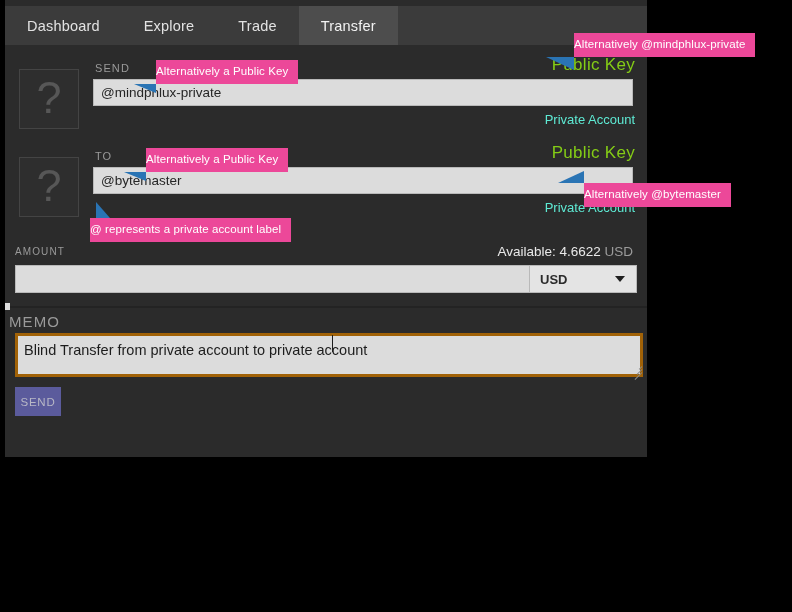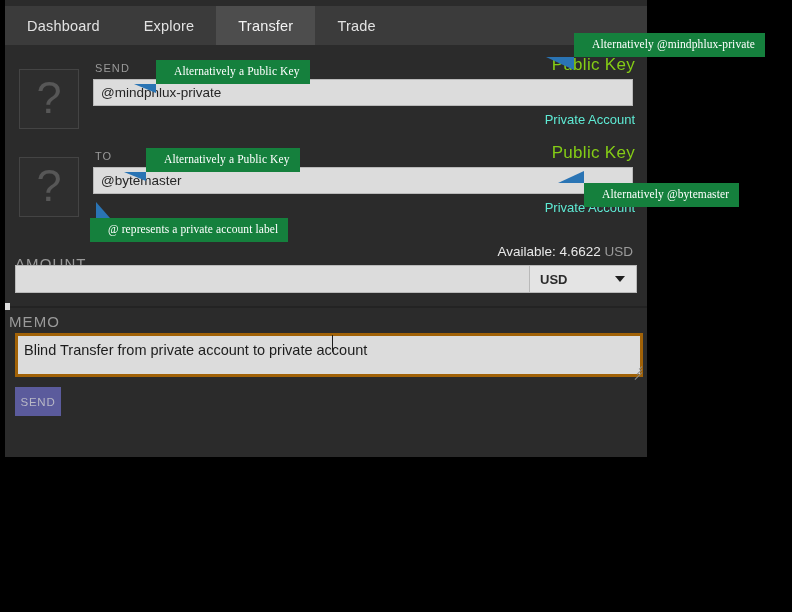--- a/index.html
+++ b/index.html
@@ -154,23 +154,23 @@
   .amount-row {
     position: absolute;
     left: 0;
     top: 196px;
     width: 642px;
     height: 55px;
   }
   .amount-label {
     position: absolute;
     left: 10px;
-    top: 14px;
+    top: 5px;
     color: #9a9a9a;
-    font-size: 15px;
+    font-size: 10px;
     letter-spacing: 1.1px;
   }
   .available {
     position: absolute;
     right: 14px;
     top: 3px;
     font-size: 13.5px;
     color: #e9e9e9;
     font-weight: 300;
   }
@@ -321,28 +321,28 @@
     font-family: "Liberation Sans", sans-serif;
     cursor: pointer;
     display:flex;
     align-items:center;
     justify-content:center;
   }
 
   
   .callout {
     position: absolute;
-    background: #15803d;
+    background: #ec4899;
     color: #ffffff;
     font-size: 11.5px;
     line-height: 1;
-    padding: 6px 10px 6px 18px;
+    padding: 6px 10px 6px 0;
     white-space: nowrap;
     box-sizing: border-box;
-    font-family: Liberation Serif, serif;
+    font-family: Liberation Sans, sans-serif;
     letter-spacing: 0.1px;
   }
   .callout .tail {
     position: absolute;
     width: 0; height: 0;
   }
   
   .tail-dl {
     left: -24px;
     bottom: -10px;
@@ -375,22 +375,22 @@
 </head>
 <body>
 
 <div id="root">
 
   <div class="app-panel">
 
     <div class="tabbar">
       <div class="tab">Dashboard</div>
       <div class="tab">Explore</div>
+      <div class="tab">Trade</div>
       <div class="tab active">Transfer</div>
-      <div class="tab">Trade</div>
       <div class="tabbar-filler"></div>
     </div>
 
     <div class="form-body">
 
       <div class="acct-row from">
         <div class="avatar">
           <span>?</span>
         </div>
         <div class="field-col">

